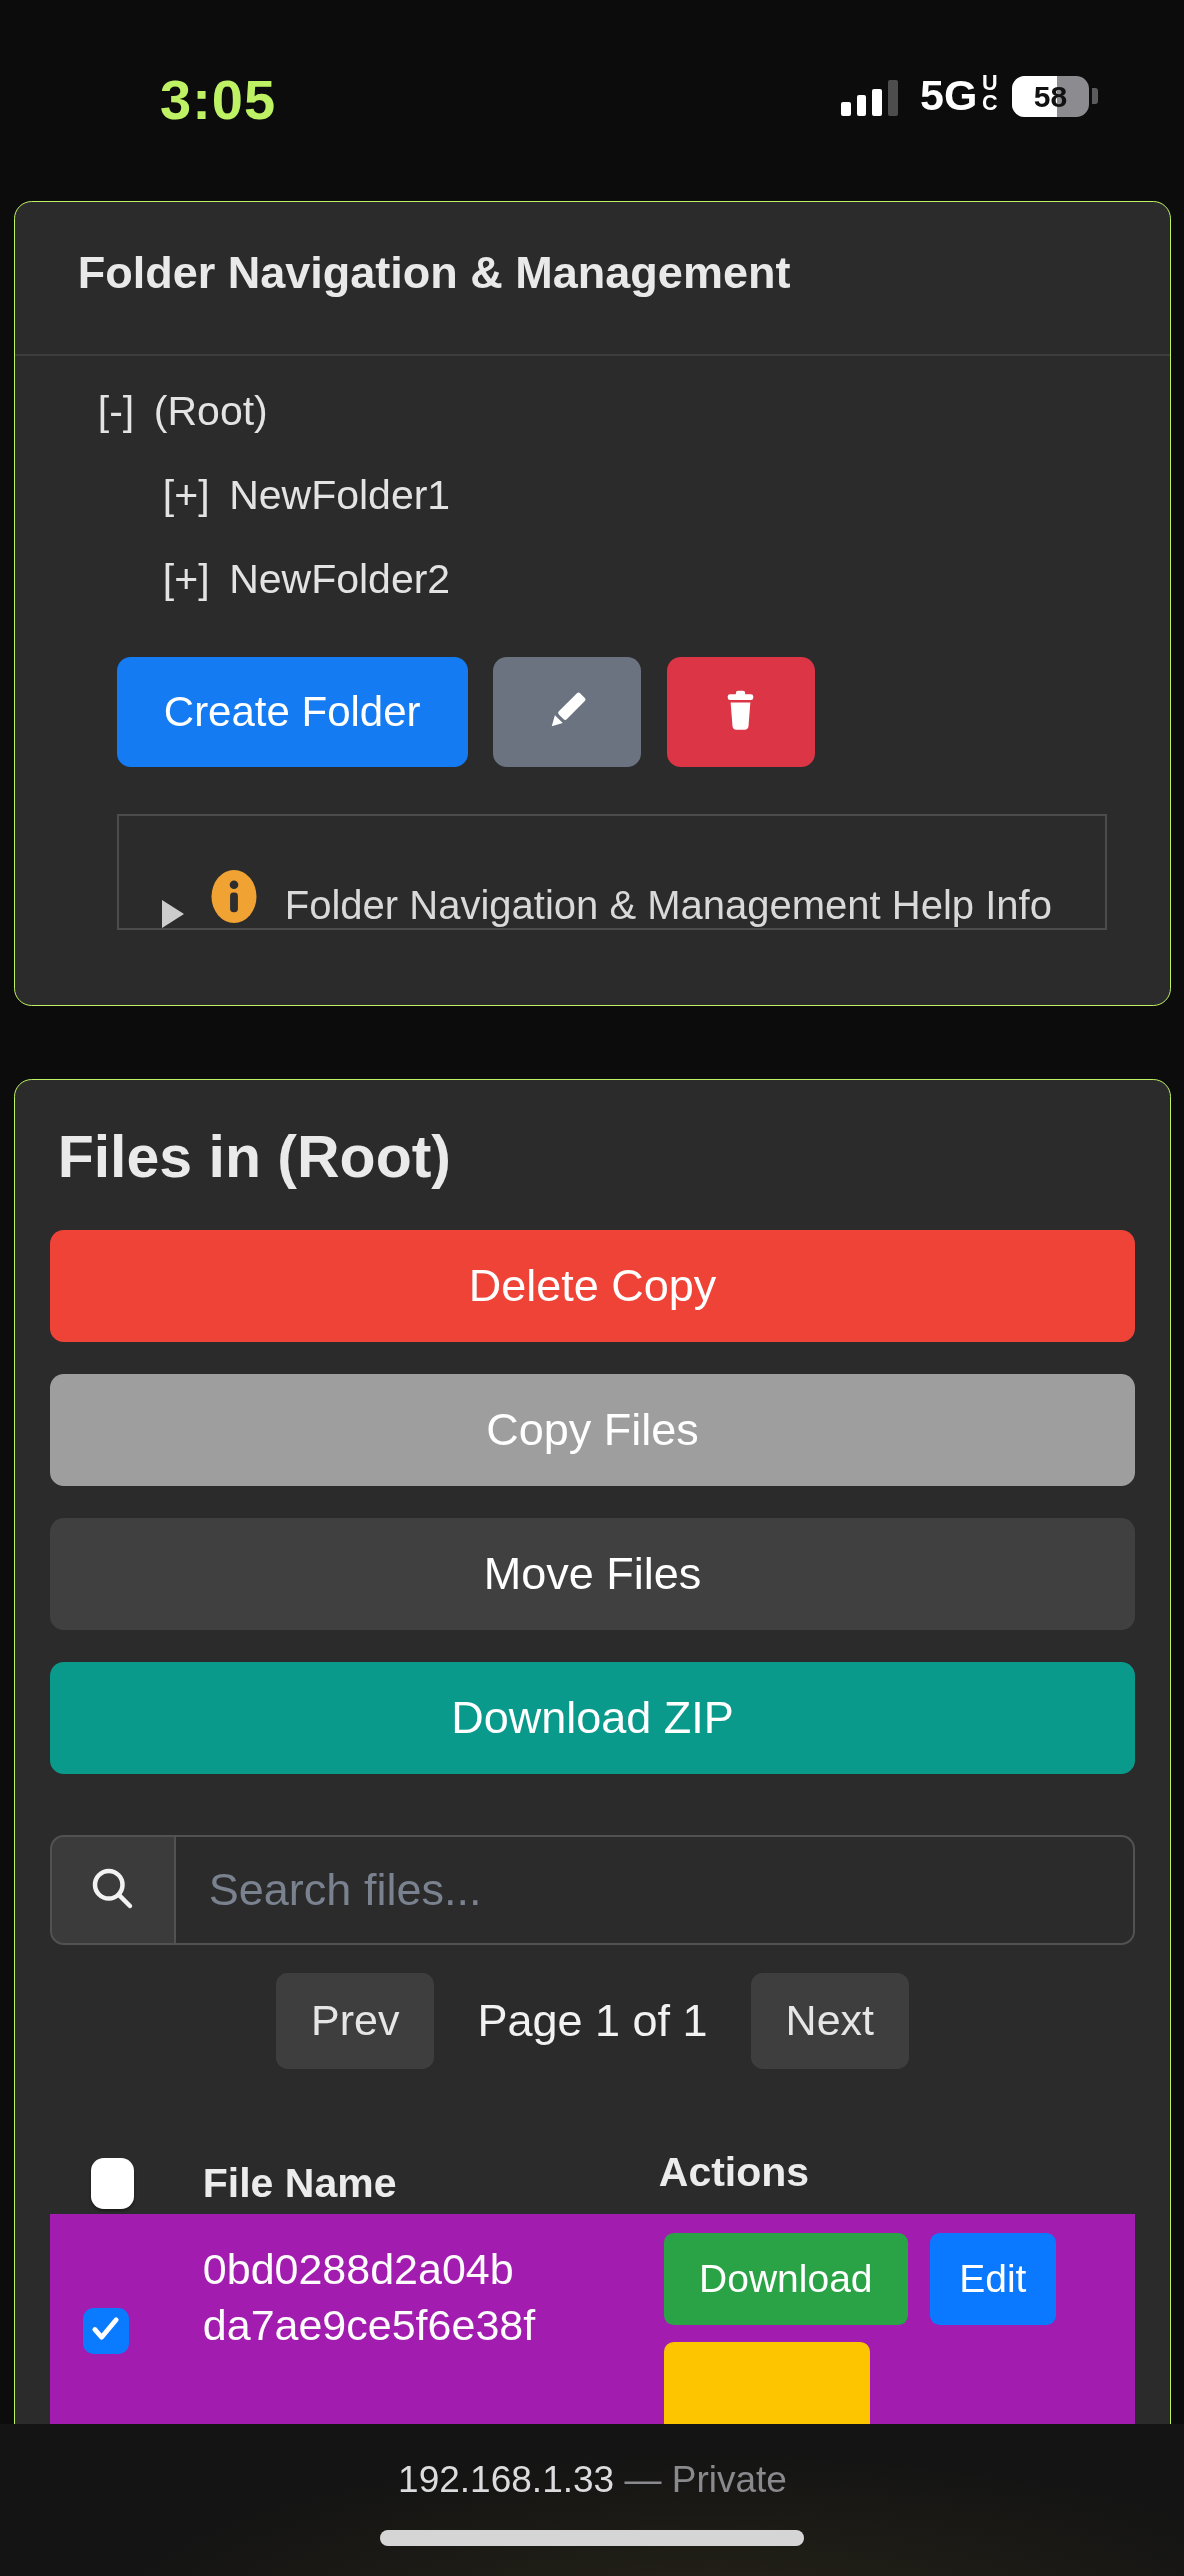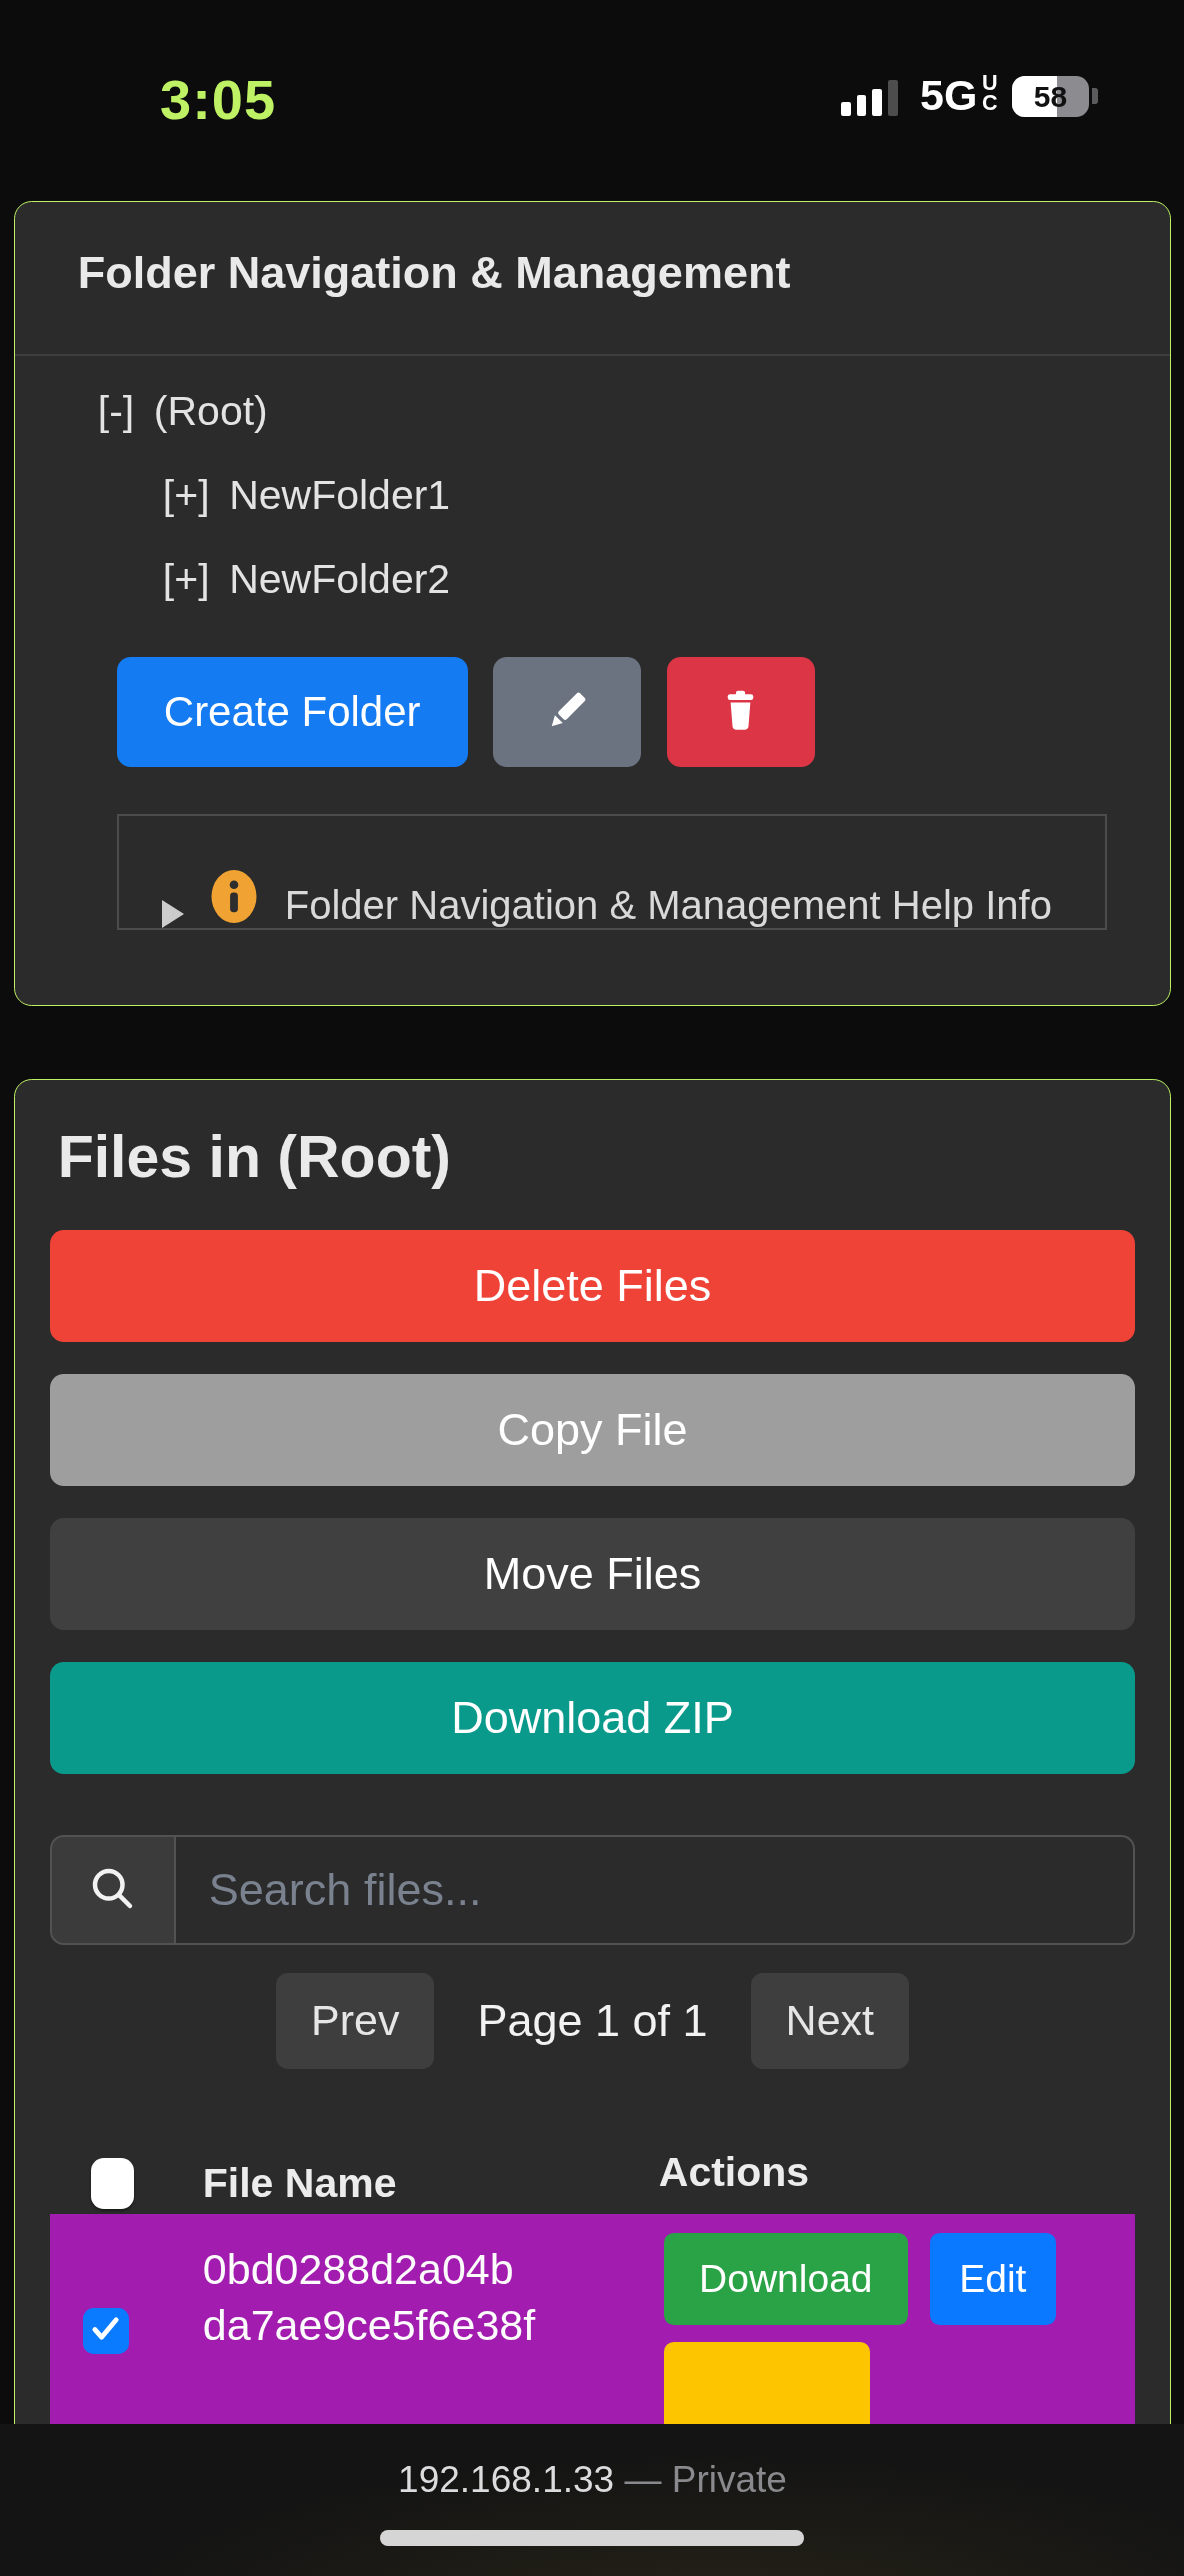--- a/index.html
+++ b/index.html
@@ -149,22 +149,22 @@
             <rect x="19.5" y="24" width="8" height="20" rx="3.5" fill="#2e2e2e"></rect>
           </svg>
       </span>
       <span class="help-text">Folder Navigation &amp; Management Help Info</span>
     </div>
   </div>
 
   <div class="card card2">
     <div class="card2-title">Files in (Root)</div>
 
-    <button class="btn bulk-btn bulk-delete">Delete Files</button>
-    <button class="btn bulk-btn bulk-copy">Copy File</button>
+    <button class="btn bulk-btn bulk-delete">Delete Copy</button>
+    <button class="btn bulk-btn bulk-copy">Copy Files</button>
     <button class="btn bulk-btn bulk-move">Move Files</button>
     <button class="btn bulk-btn bulk-zip">Download ZIP</button>
 
     <div class="search-row">
       <div class="search-icon-box">
         <span>
           <svg width="55" height="55" viewBox="0 0 44 44" fill="none" stroke="#f2f2f2" stroke-width="3.6" stroke-linecap="round">
               <circle cx="19" cy="19" r="11"></circle>
               <line x1="27.5" y1="27.5" x2="36" y2="36"></line>
             </svg>

